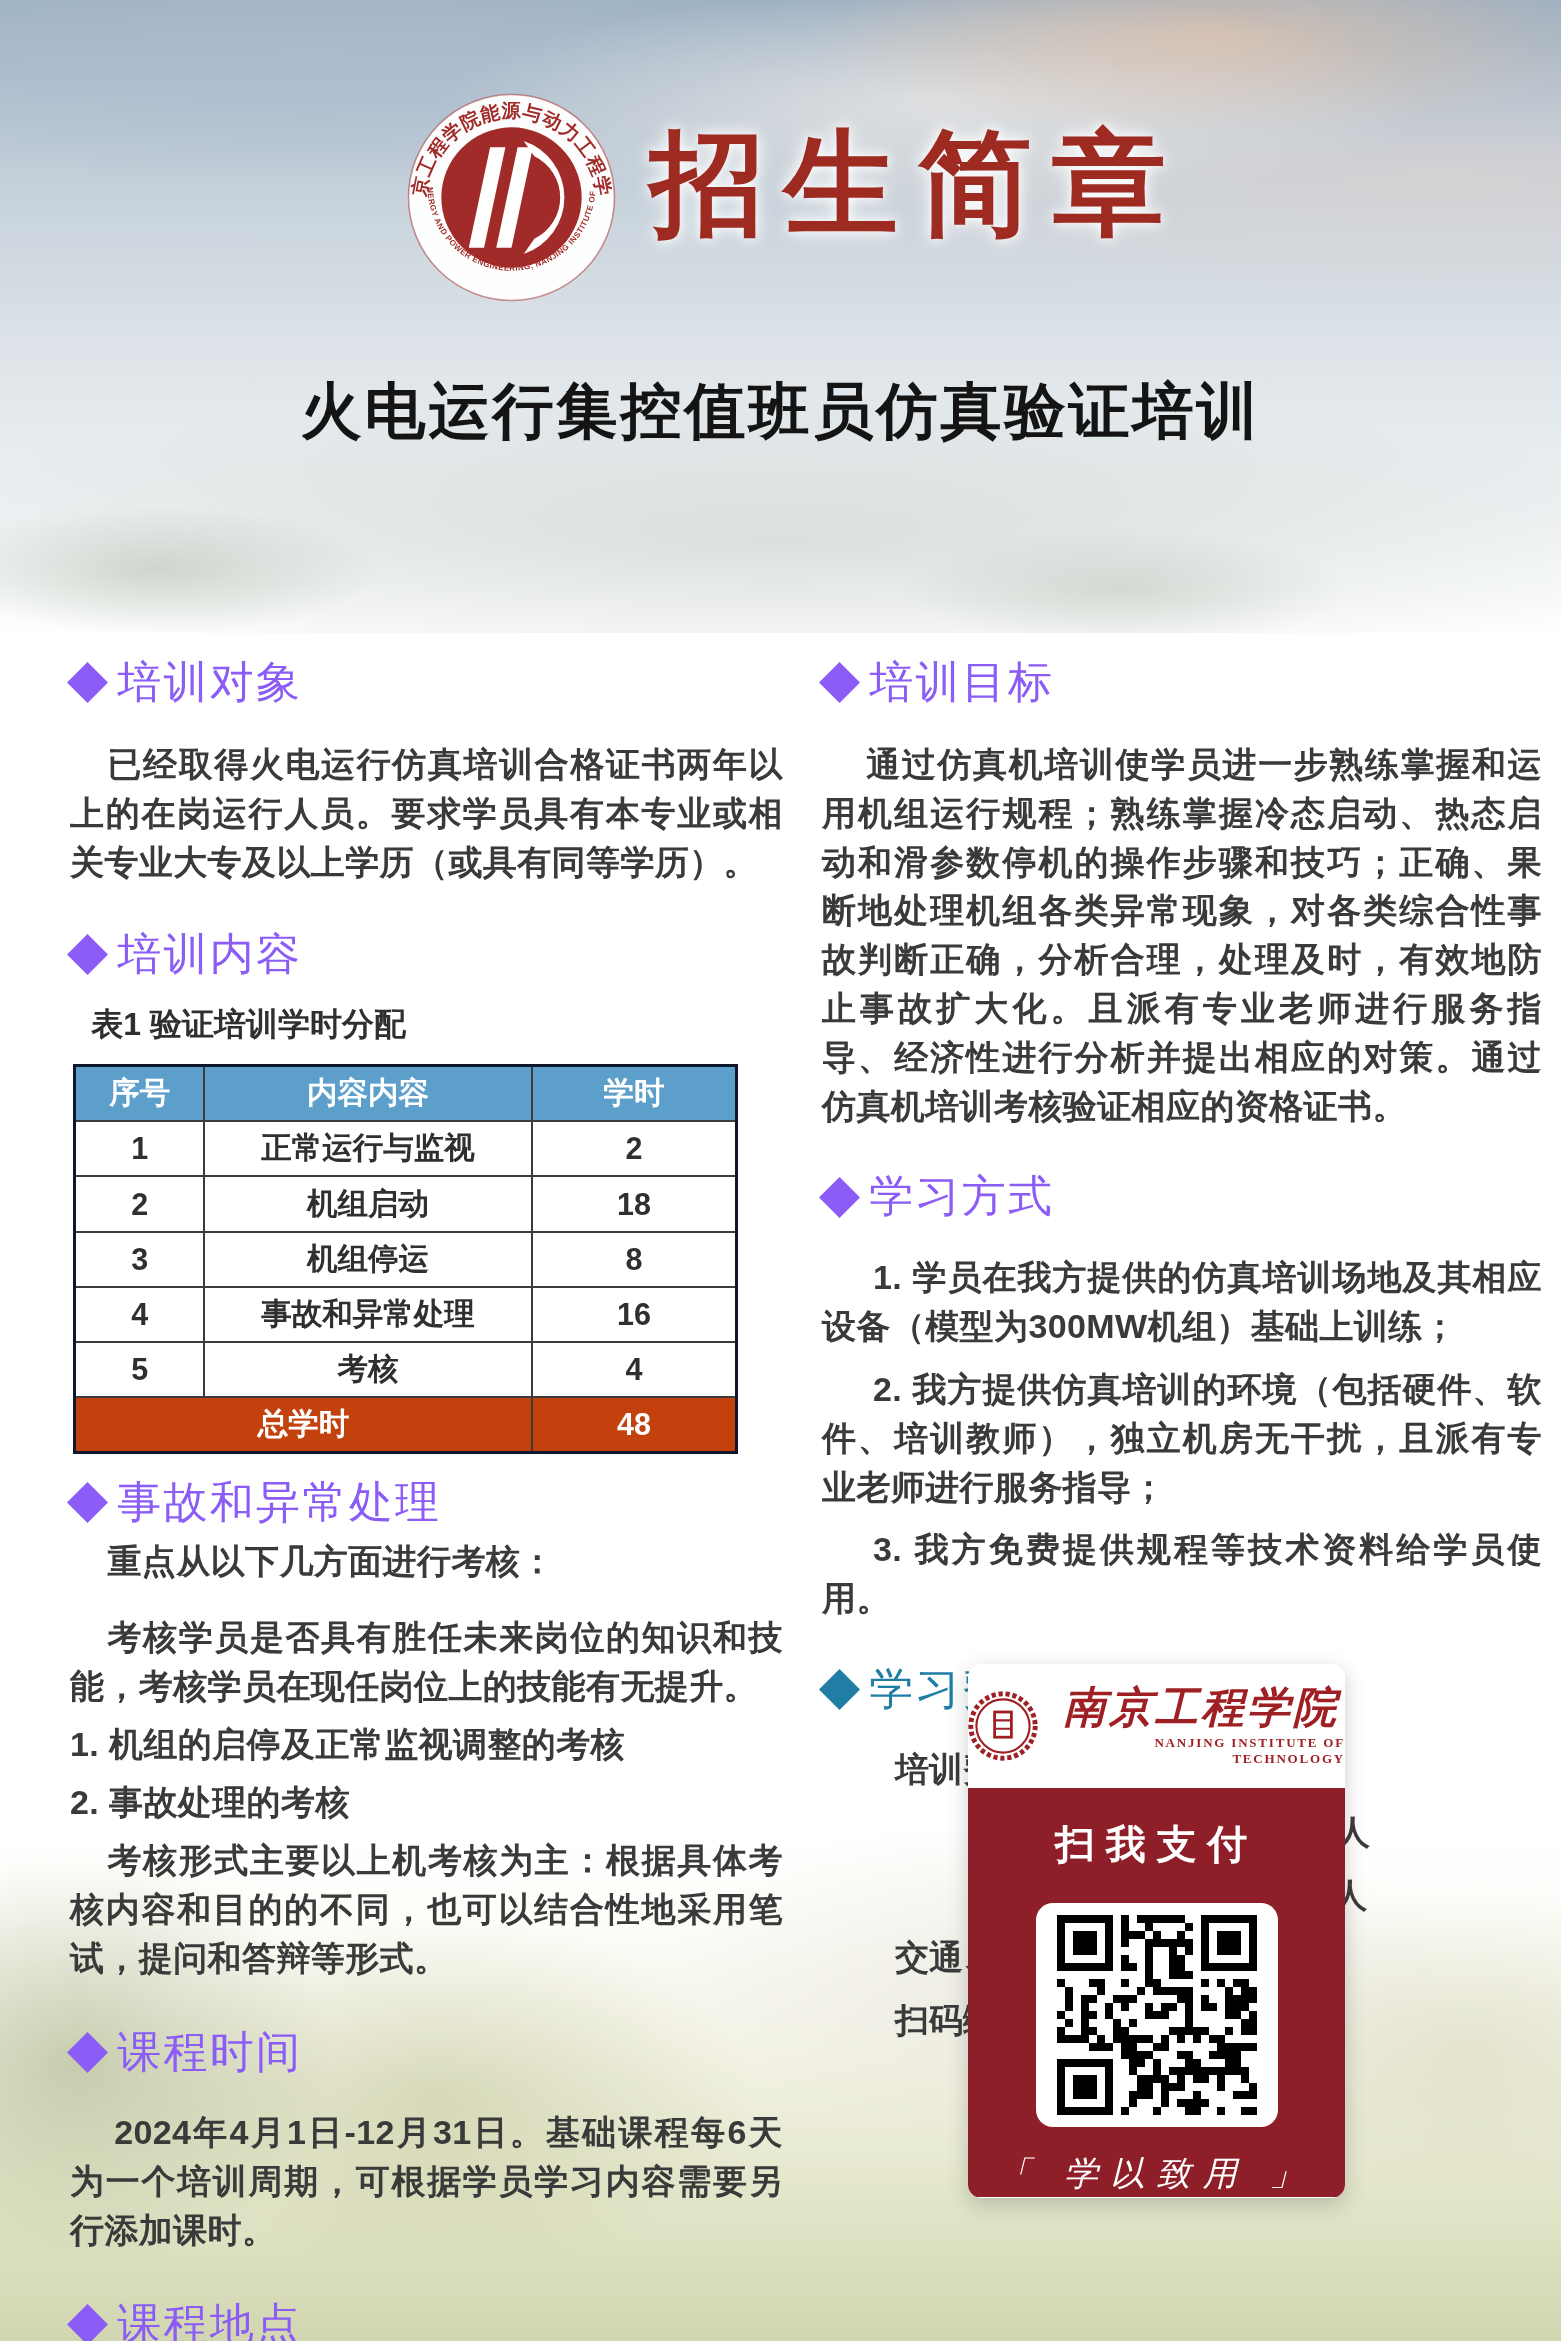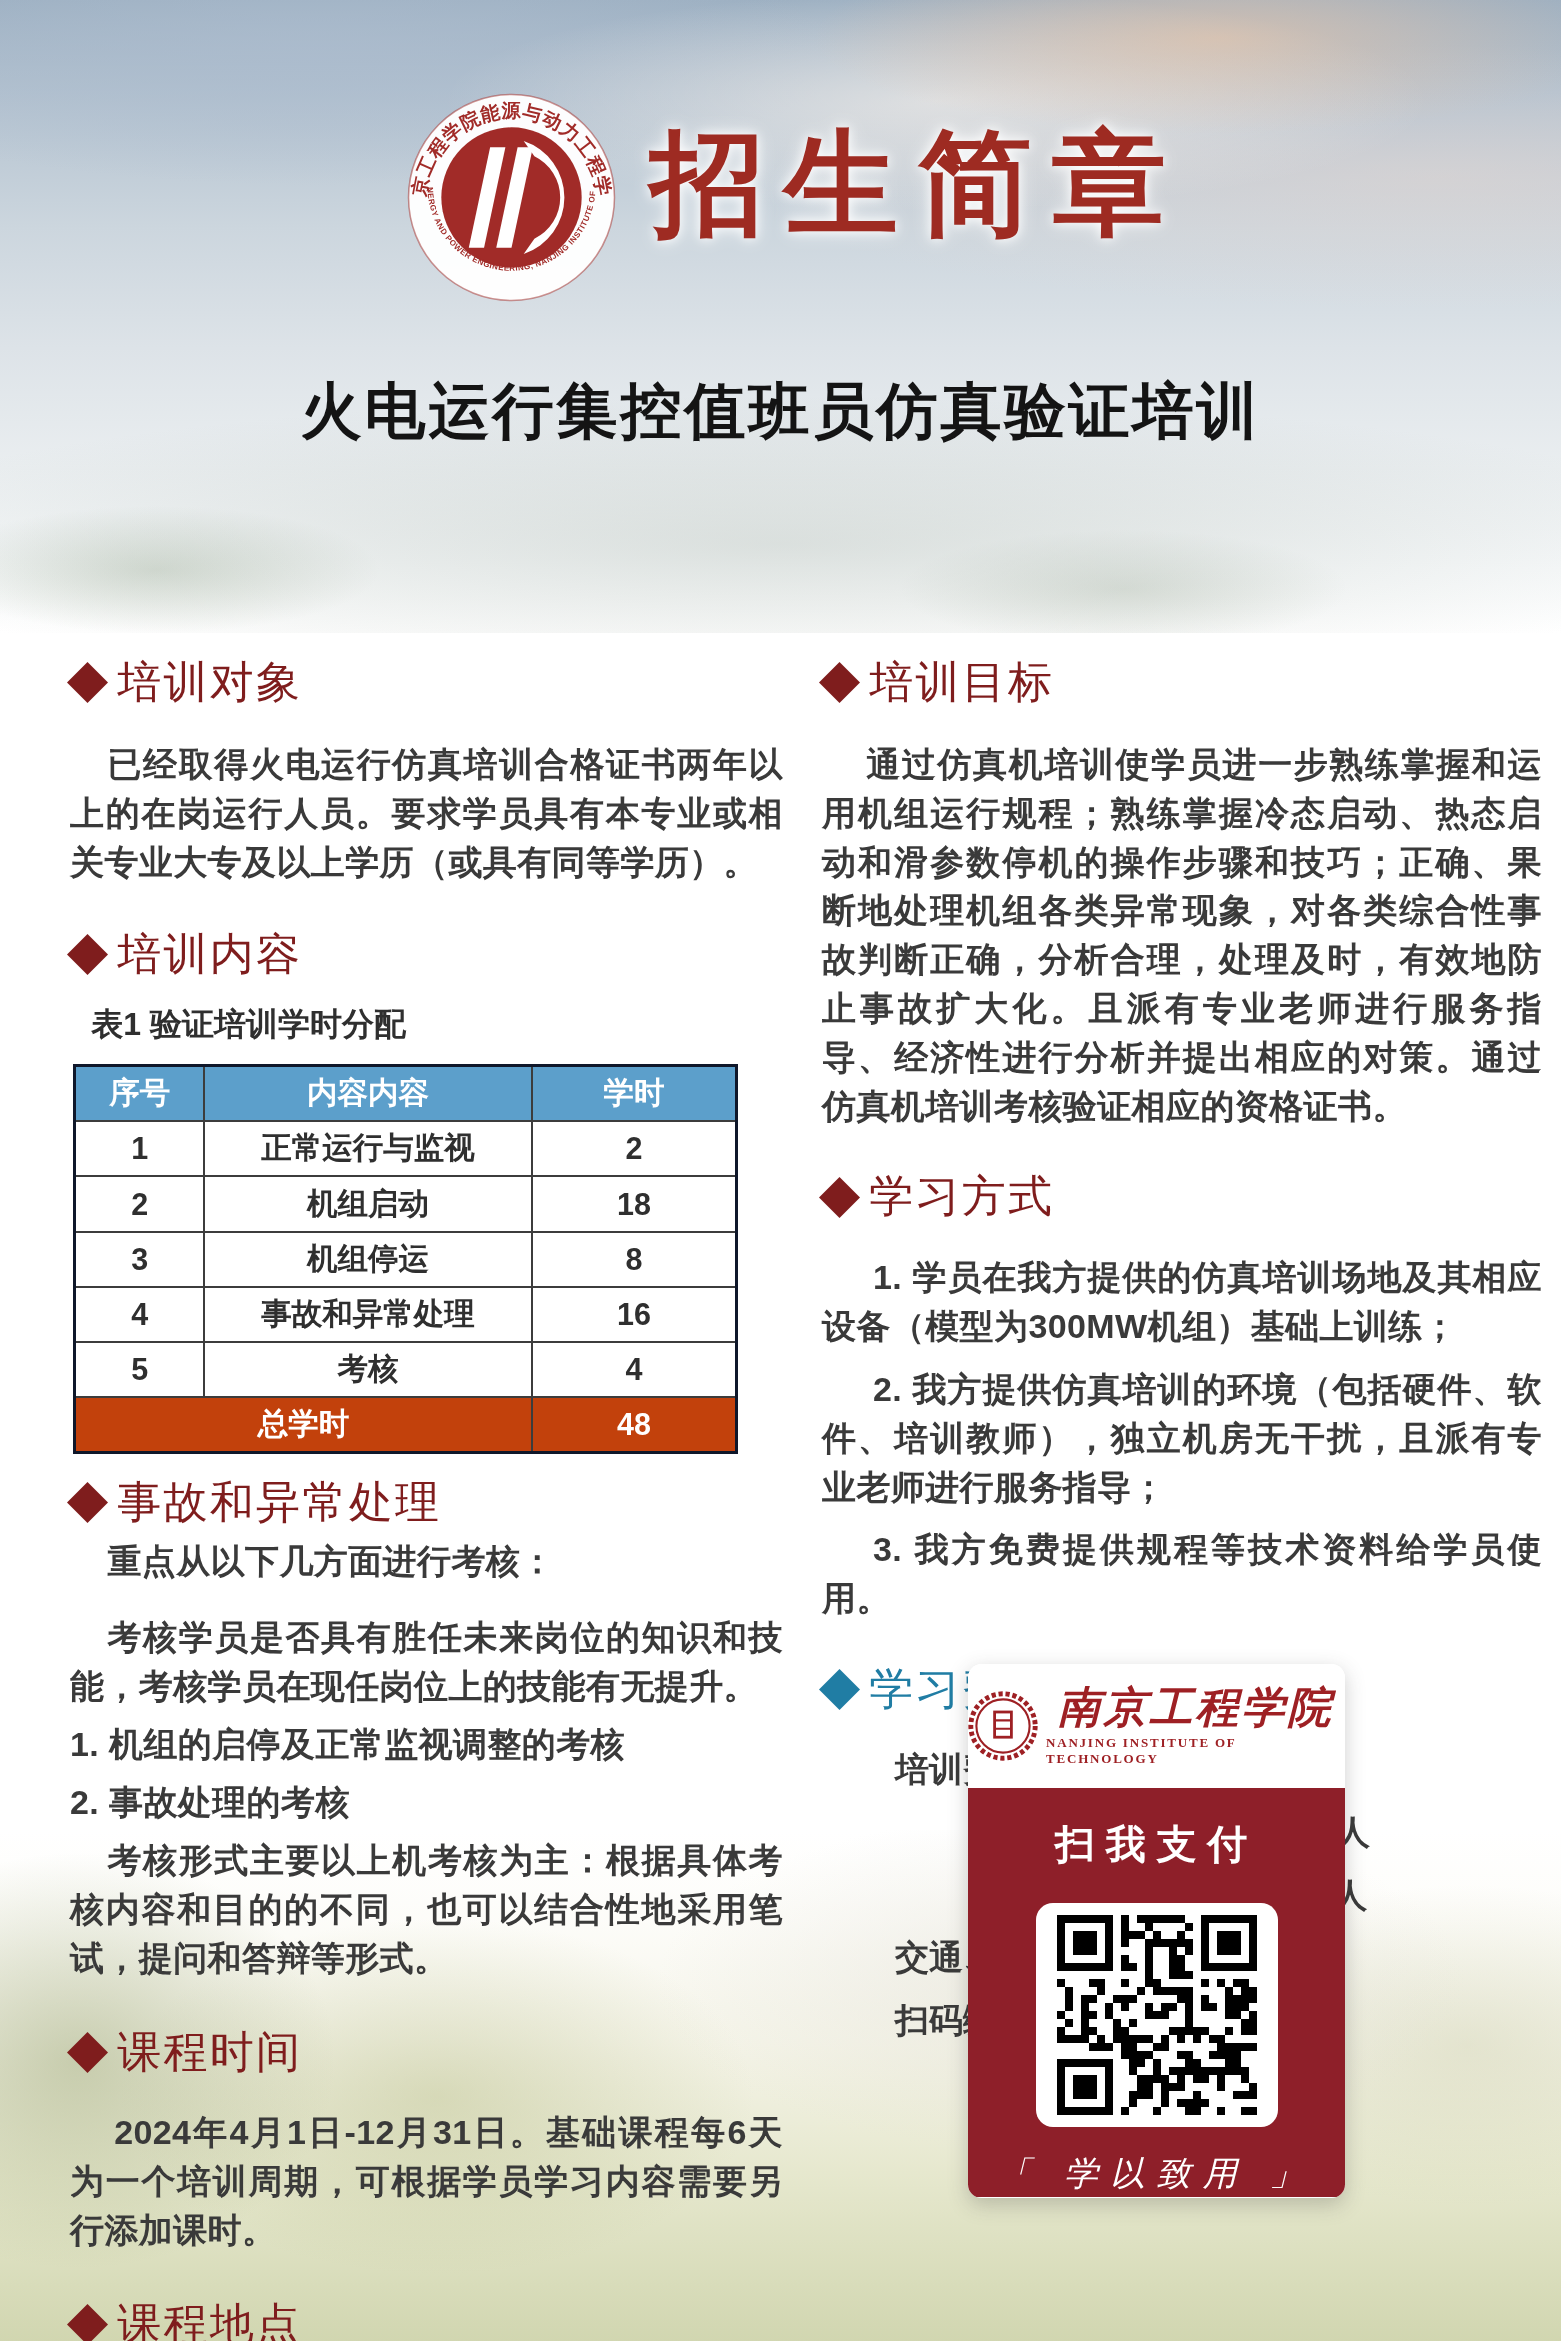--- a/index.html
+++ b/index.html
@@ -38,21 +38,21 @@
     color:#9e2b22; letter-spacing:20px;
     text-shadow:0 0 10.7px rgba(255,255,255,0.95), 0 0 20px rgba(255,255,255,0.8); }
   .subtitle { position:absolute; left:0; top:371px; width:1561px; text-align:center; z-index:3;
     font-size:61px; font-weight:700; color:#141414; letter-spacing:3px; }
 
   
   .col { position:absolute; top:640px; z-index:2; }
   .col-left  { left:70px;  width:713px; }
   .col-right { left:822px; width:720px; }
 
-  .sec-head { display:flex; align-items:center; gap:12.2px; color:#7f1d1d;
+  .sec-head { display:flex; align-items:center; gap:12.2px; color:#8b5cf6;
               font-size:44px; font-weight:400; letter-spacing:2.3px; line-height:1.15; }
   .sec-head.teal { color:#207da4; }
   .diamond { width:29px; height:29px; background:currentColor; transform:rotate(45deg);
              flex:0 0 auto; margin:0 3px; }
 
   .body-p { font-size:34px; font-weight:700; color:#3a3a3a; line-height:1.44;
             text-align:justify; letter-spacing:0.4px; }
   .ind-1 { text-indent:1.1em; }
   .ind-13 { text-indent:1.3em; }
   .ind-15 { text-indent:1.5em; }
@@ -72,21 +72,21 @@
   .cw-no { width:19.6%; } .cw-item { width:49.5%; } .cw-h { width:30.9%; }
 
   
   .fee-line { font-size:34px; font-weight:700; color:#3a3a3a; line-height:1.44; margin-top:13.7px; }
   .fee-ind-a { padding-left:73px; } .fee-ind-b { padding-left:240px; } .fee-ind-c { padding-left:258px; }
 
   
   .pay-card { position:absolute; left:968px; top:1664px; width:377px; height:534px; z-index:4;
               border-radius:13.7px; overflow:hidden; box-shadow:0 6.1px 20px rgba(60,60,60,0.25);
               background:#ffffff; }
-  .card-top { height:124px; background:#ffffff; display:flex; align-items:center; justify-content:center; gap:8px; }
+  .card-top { height:124px; background:#ffffff; display:flex; align-items:center; justify-content:center; gap:19px;text-align:right; }
   .seal { width:70px; height:70px; flex:0 0 auto; }
   .org-names { display:flex; flex-direction:column; align-items:center; }
   .org-cn { font-family:"Liberation Serif", serif; font-style:italic; font-weight:700;
             font-size:43px; color:#9e2024; letter-spacing:3px; line-height:1.05; }
   .org-en { font-family:"Liberation Serif", serif; font-size:13px; color:#9e2024;
             letter-spacing:1.8px; margin-top:4.6px; font-weight:700; }
   .card-red { height:409px; background:#8e1f29; display:flex; flex-direction:column; align-items:center; }
   .scan-label { margin-top:29px; color:#ffffff; font-size:40px; font-weight:700; letter-spacing:10.7px; }
   .qr-panel { margin-top:30.5px; width:242px; height:236px; background:#ffffff; border-radius:17px;
               display:flex; align-items:center; justify-content:center; }

